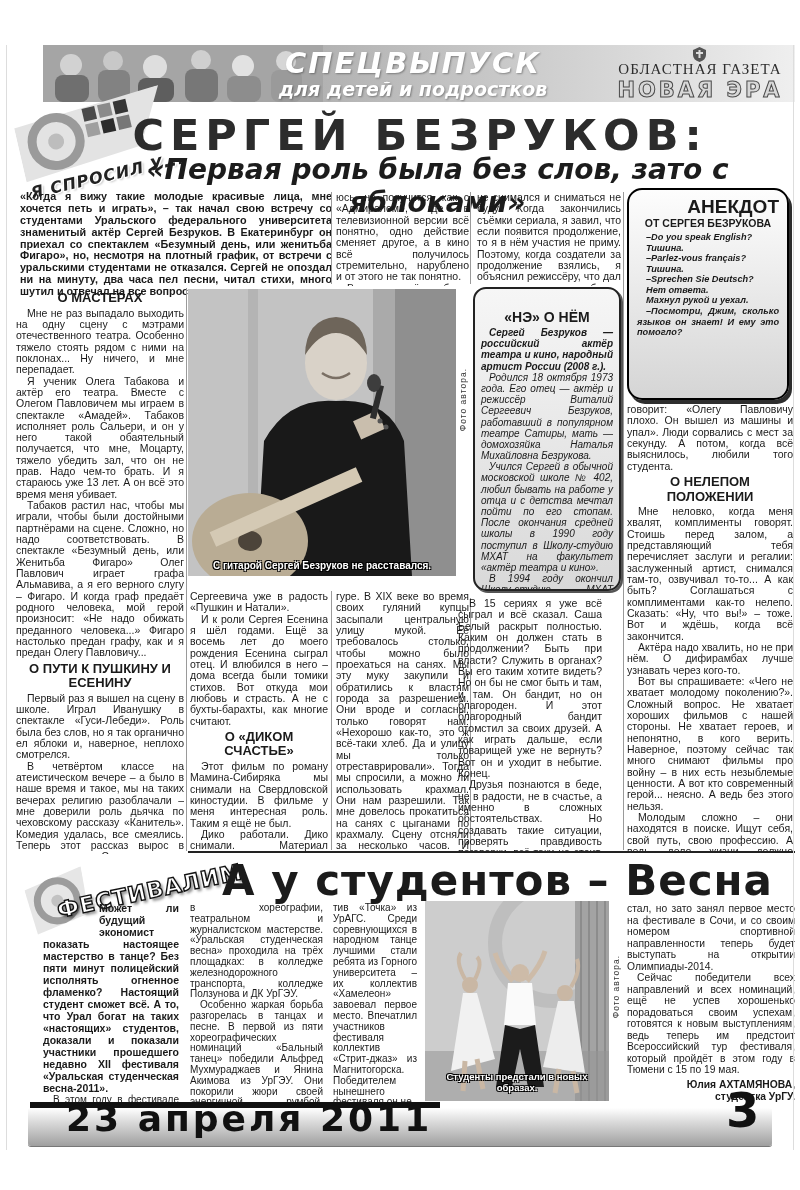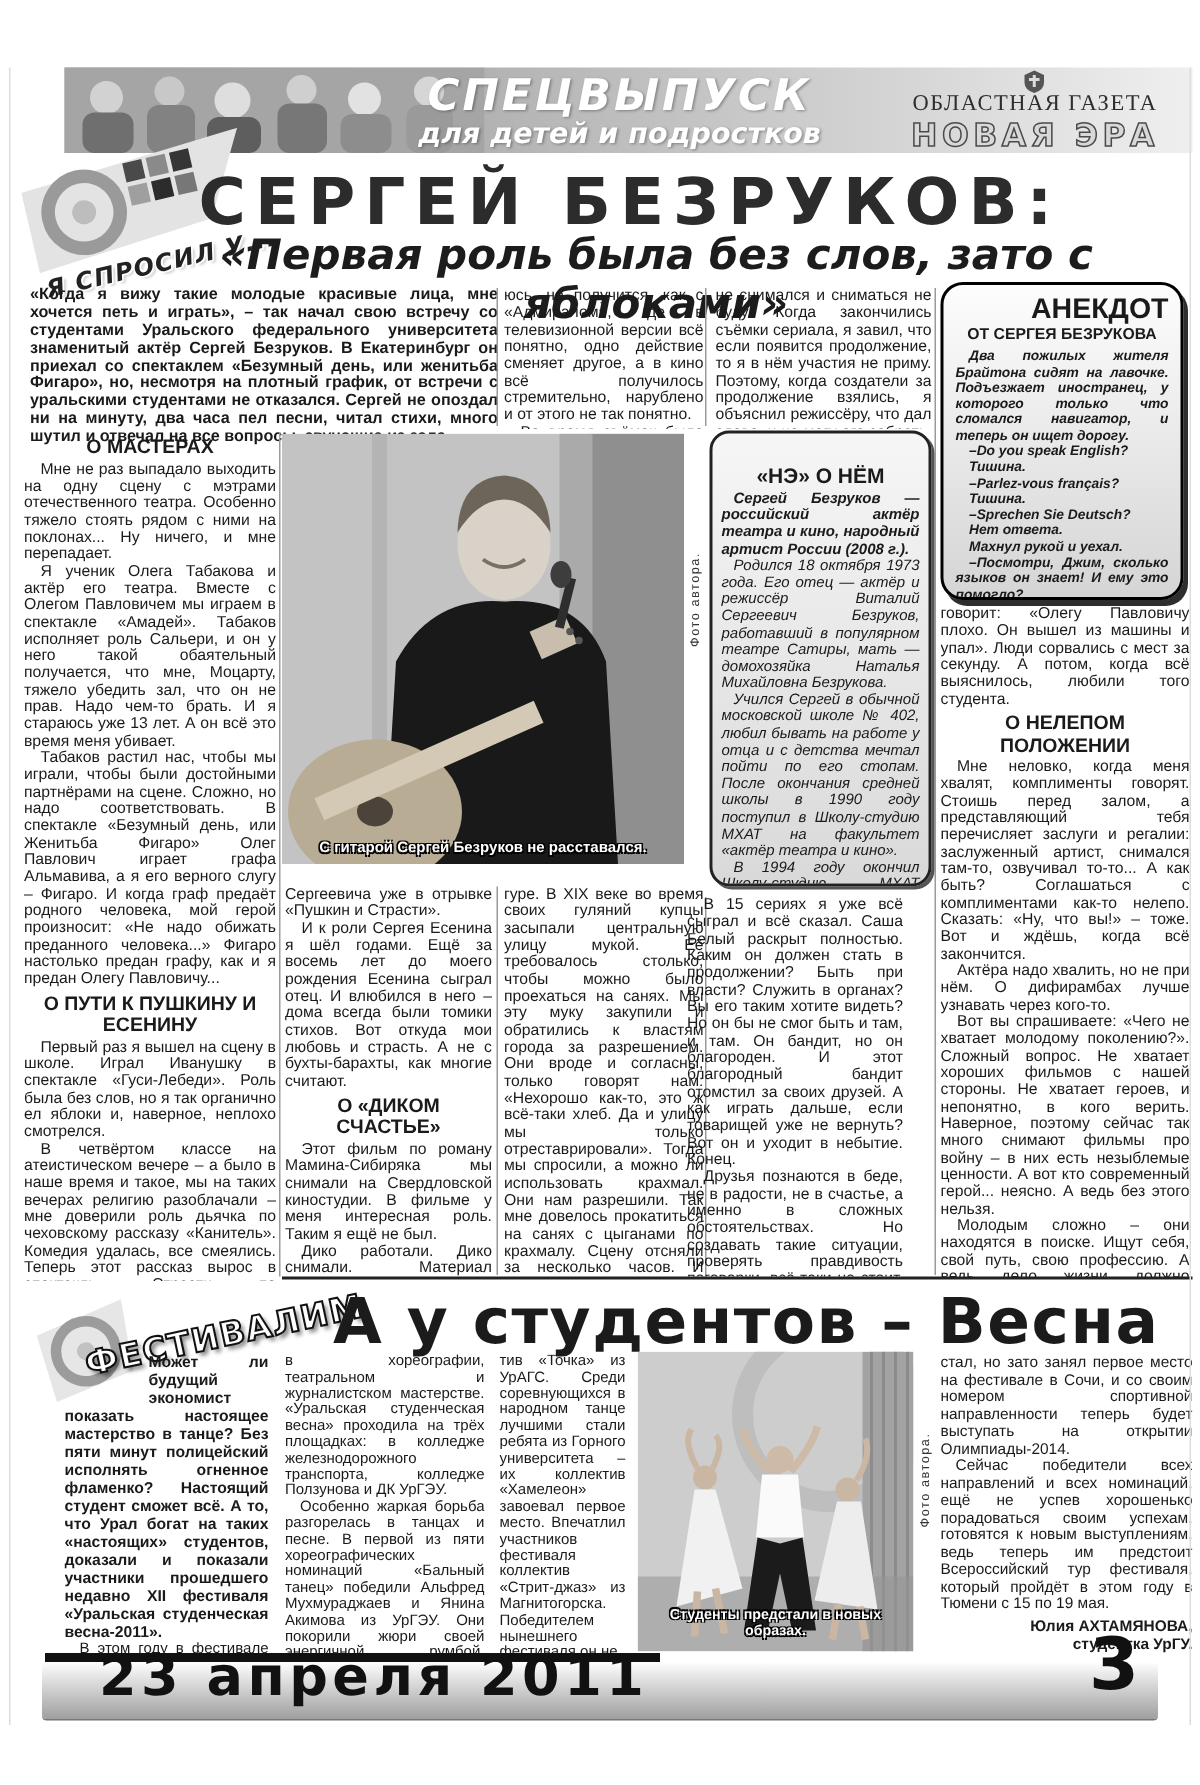--- a/index.html
+++ b/index.html
@@ -8,21 +8,21 @@
   
   .band{position:absolute;left:43px;top:45px;width:752px;height:57px;
         background:linear-gradient(90deg,#8e8e8e 0%,#b5b5b5 40%,#d6d6d6 75%,#efefef 100%);}
   .collage{position:absolute;left:0;top:0;width:280px;height:57px;}
   .special{position:absolute;left:200px;top:1px;width:340px;text-align:center;
            font-family:"DejaVu Sans",sans-serif;font-weight:bold;font-style:italic;
            font-size:29px;color:#fff;letter-spacing:2px;text-shadow:1px 1px 2px #00000055;}
   .tagline{position:absolute;left:165px;top:33px;width:410px;text-align:center;
            font-family:"DejaVu Sans",sans-serif;font-weight:bold;font-style:italic;
            font-size:19px;color:#fff;text-shadow:1px 1px 2px #00000055;}
-  .logo{position:absolute;right:10px;top:0;width:190px;height:56px;text-align:center;}
+  .logo{position:absolute;right:0;top:0;width:190px;height:56px;text-align:center;}
   .paper{font-family:"Liberation Serif",serif;font-size:15px;color:#2e2e2e;letter-spacing:1px;margin-top:16px;}
   .edition{font-family:"DejaVu Sans",sans-serif;font-weight:bold;font-size:21px;letter-spacing:3px;
            color:#d8d8d8;-webkit-text-stroke:1px #4a4a4a;margin-top:0px;}
   .crest{position:absolute;top:1px;left:86px;}
   
   .title{position:absolute;left:120px;top:110px;width:600px;text-align:center;
          font-family:"DejaVu Sans",sans-serif;font-weight:bold;font-size:43px;
          letter-spacing:6px;color:#2c2c2c;}
   .subtitle{position:absolute;left:80px;top:153px;width:715px;text-align:center;
          font-family:"DejaVu Sans",sans-serif;font-weight:bold;font-style:italic;
@@ -177,21 +177,21 @@
         <circle cx="192" cy="132" r="2.5" fill="#555"></circle>
         <circle cx="198" cy="138" r="2.5" fill="#555"></circle>
       <rect x="186" y="96" width="6" height="34" fill="#2e2e2e" transform="rotate(14 189 113)"></rect>
       <ellipse cx="186" cy="94" rx="7" ry="9" fill="#3d3d3d"></ellipse>
     </svg>
     <div class="pcap" style="bottom:5px;font-size:10px;">С гитарой Сергей Безруков не расставался.</div>
   </div>
   <div class="vcred" style="left:458px;top:368px;">Фото автора.</div>
 
   <div class="col" style="left:190px;top:591px;width:138px;height:260px;overflow:hidden;">
-    <p class="cont">Сергеевича уже в отрывке «Пушкин и Страсти».</p>
+    <p class="cont">Сергеевича уже в радость «Пушкин и Натали».</p>
     <p>И к роли Сергея Есенина я шёл годами. Ещё за восемь лет до моего рождения Есенина сыграл отец. И влюбился в него – дома всегда были томики стихов. Вот откуда мои любовь и страсть. А не с бухты-барахты, как многие считают.</p>
     <div class="sechead">О «ДИКОМ СЧАСТЬЕ»</div>
     <p>Этот фильм по роману Мамина-Сибиряка мы снимали на Свердловской киностудии. В фильме у меня интересная роль. Таким я ещё не был.</p>
     <p>Дико работали. Дико снимали. Материал получился сочным, хорошим. Надеюсь, получится достойный фильм. Сейчас идёт его монтаж. И от монтажёров зависит очень многое, верю, что дело доверят профессионалам. Мы снимали сериал, много материала подготовили, а для кино его нужно ужать до полутора часов. Наде-</p>
   </div>
 
   <div class="col" style="left:336px;top:192px;width:133px;height:94px;overflow:hidden;">
     <p class="cont">юсь, не получится, как с «Адмиралом», где в телевизионной версии всё понятно, одно действие сменяет другое, а в кино всё получилось стремительно, нарублено и от этого не так понятно.</p>
     <p>Во время съёмок было много интересных моментов. Например, сцена, которую мы снимали в Кун-</p>
   </div>
@@ -214,21 +214,20 @@
   </div>
 
   <div class="col" style="left:458px;top:598px;width:144px;height:253px;overflow:hidden;">
     <p>В 15 сериях я уже всё сыграл и всё сказал. Саша Белый раскрыт полностью. Каким он должен стать в продолжении? Быть при власти? Служить в органах? Вы его таким хотите видеть? Но он бы не смог быть и там, и там. Он бандит, но он благороден. И этот благородный бандит отомстил за своих друзей. А как играть дальше, если товарищей уже не вернуть? Вот он и уходит в небытие. Конец.</p>
     <p>Друзья познаются в беде, не в радости, не в счастье, а именно в сложных обстоятельствах. Но создавать такие ситуации, проверять правдивость поговорки, всё-таки не стоит. Коллеги мне рассказывали случай, пусть он и не про дружбу, но всё-таки. Было у студентов студии МХАТ задание – играть этюды на событие. Придумываешь событие, заходишь с ним в аудиторию, произносишь слова, и люди должны тебе поверить. Вот один студент заходит и</p>
   </div>
 
   <div class="anek">
     <div class="at">АНЕКДОТ</div>
     <div class="ast">ОТ СЕРГЕЯ БЕЗРУКОВА</div>
-    <p class="ind">Два пожилых жителя Брайтона сидят на лавочке. Подъезжает иностранец, у которого только что сломался навигатор, и теперь он ищет дорогу.</p>
     <p class="ind">–Do you speak English?</p>
     <p class="ind">Тишина.</p>
     <p class="ind">–Parlez-vous français?</p>
     <p class="ind">Тишина.</p>
     <p class="ind">–Sprechen Sie Deutsch?</p>
     <p class="ind">Нет ответа.</p>
     <p class="ind">Махнул рукой и уехал.</p>
     <p class="ind">–Посмотри, Джим, сколько языков он знает! И ему это помогло?</p>
   </div>
 

